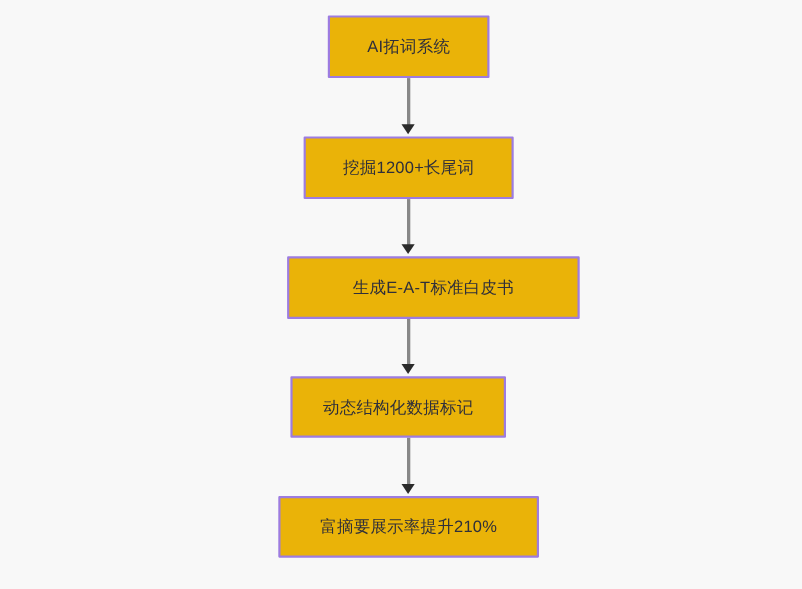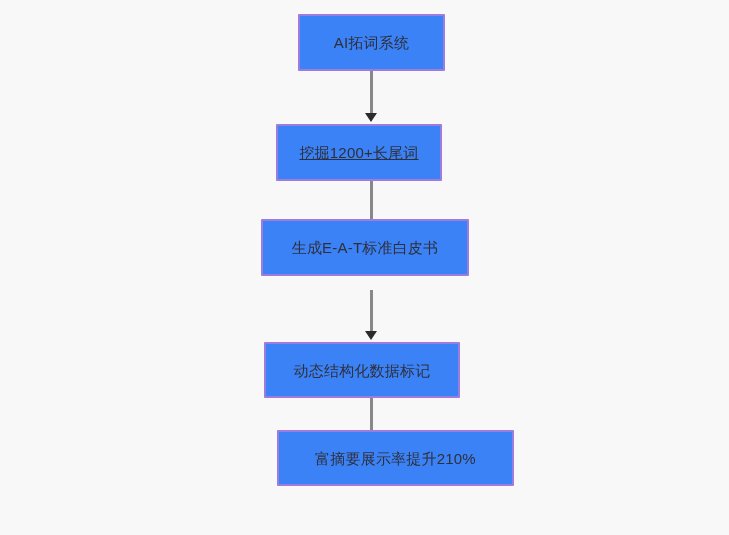--- a/index.html
+++ b/index.html
@@ -14,21 +14,21 @@
     overflow: hidden;
   }
   #flowchart {
     position: relative;
     width: 729px;
     height: 535px;
   }
   .node {
     position: absolute;
     box-sizing: border-box;
-    background: #3b82f6;
+    background: #eab308;
     border: 2px solid #9d7ce0;
     border-radius: 1px;
     display: flex;
     align-items: center;
     justify-content: center;
     color: #2f2f3a;
     font-size: 15px;
     line-height: 1;
     letter-spacing: 0.2px;
     white-space: nowrap;
@@ -55,38 +55,38 @@
 
 <div id="flowchart">
 
   <div class="node" style="left:298px; top:14px; width:147px; height:57px;">
     <span class="node-label">AI拓词系统</span>
   </div>
 
   <div class="edge" style="left:370px; top:71px; height:44px;"></div>
   <div class="edge-head" style="left:365px; top:113px;"></div>
 
-  <div class="node" style="left:276px; top:124px; width:166px; height:57px;text-decoration:underline;">
+  <div class="node" style="left:276px; top:124px; width:191px; height:57px;">
     <span class="node-label">挖掘1200+长尾词</span>
   </div>
 
   <div class="edge" style="left:370px; top:181px; height:43px;"></div>
   <div class="edge-head" style="left:365px; top:222px;"></div>
 
-  <div class="node" style="left:261px; top:219px; width:208px; height:57px;">
+  <div class="node" style="left:261px; top:233px; width:266px; height:57px;">
     <span class="node-label">生成E-A-T标准白皮书</span>
   </div>
 
   <div class="edge" style="left:370px; top:290px; height:43px;"></div>
   <div class="edge-head" style="left:365px; top:331px;"></div>
 
   <div class="node" style="left:264px; top:342px; width:196px; height:56px;">
     <span class="node-label">动态结构化数据标记</span>
   </div>
 
   <div class="edge" style="left:370px; top:398px; height:44px;"></div>
   <div class="edge-head" style="left:365px; top:440px;"></div>
 
-  <div class="node" style="left:253px; top:430px; width:237px; height:56px;margin-left:24px;">
+  <div class="node" style="left:253px; top:451px; width:237px; height:56px;">
     <span class="node-label">富摘要展示率提升210%</span>
   </div>
 
 </div>
 
 </body></html>

